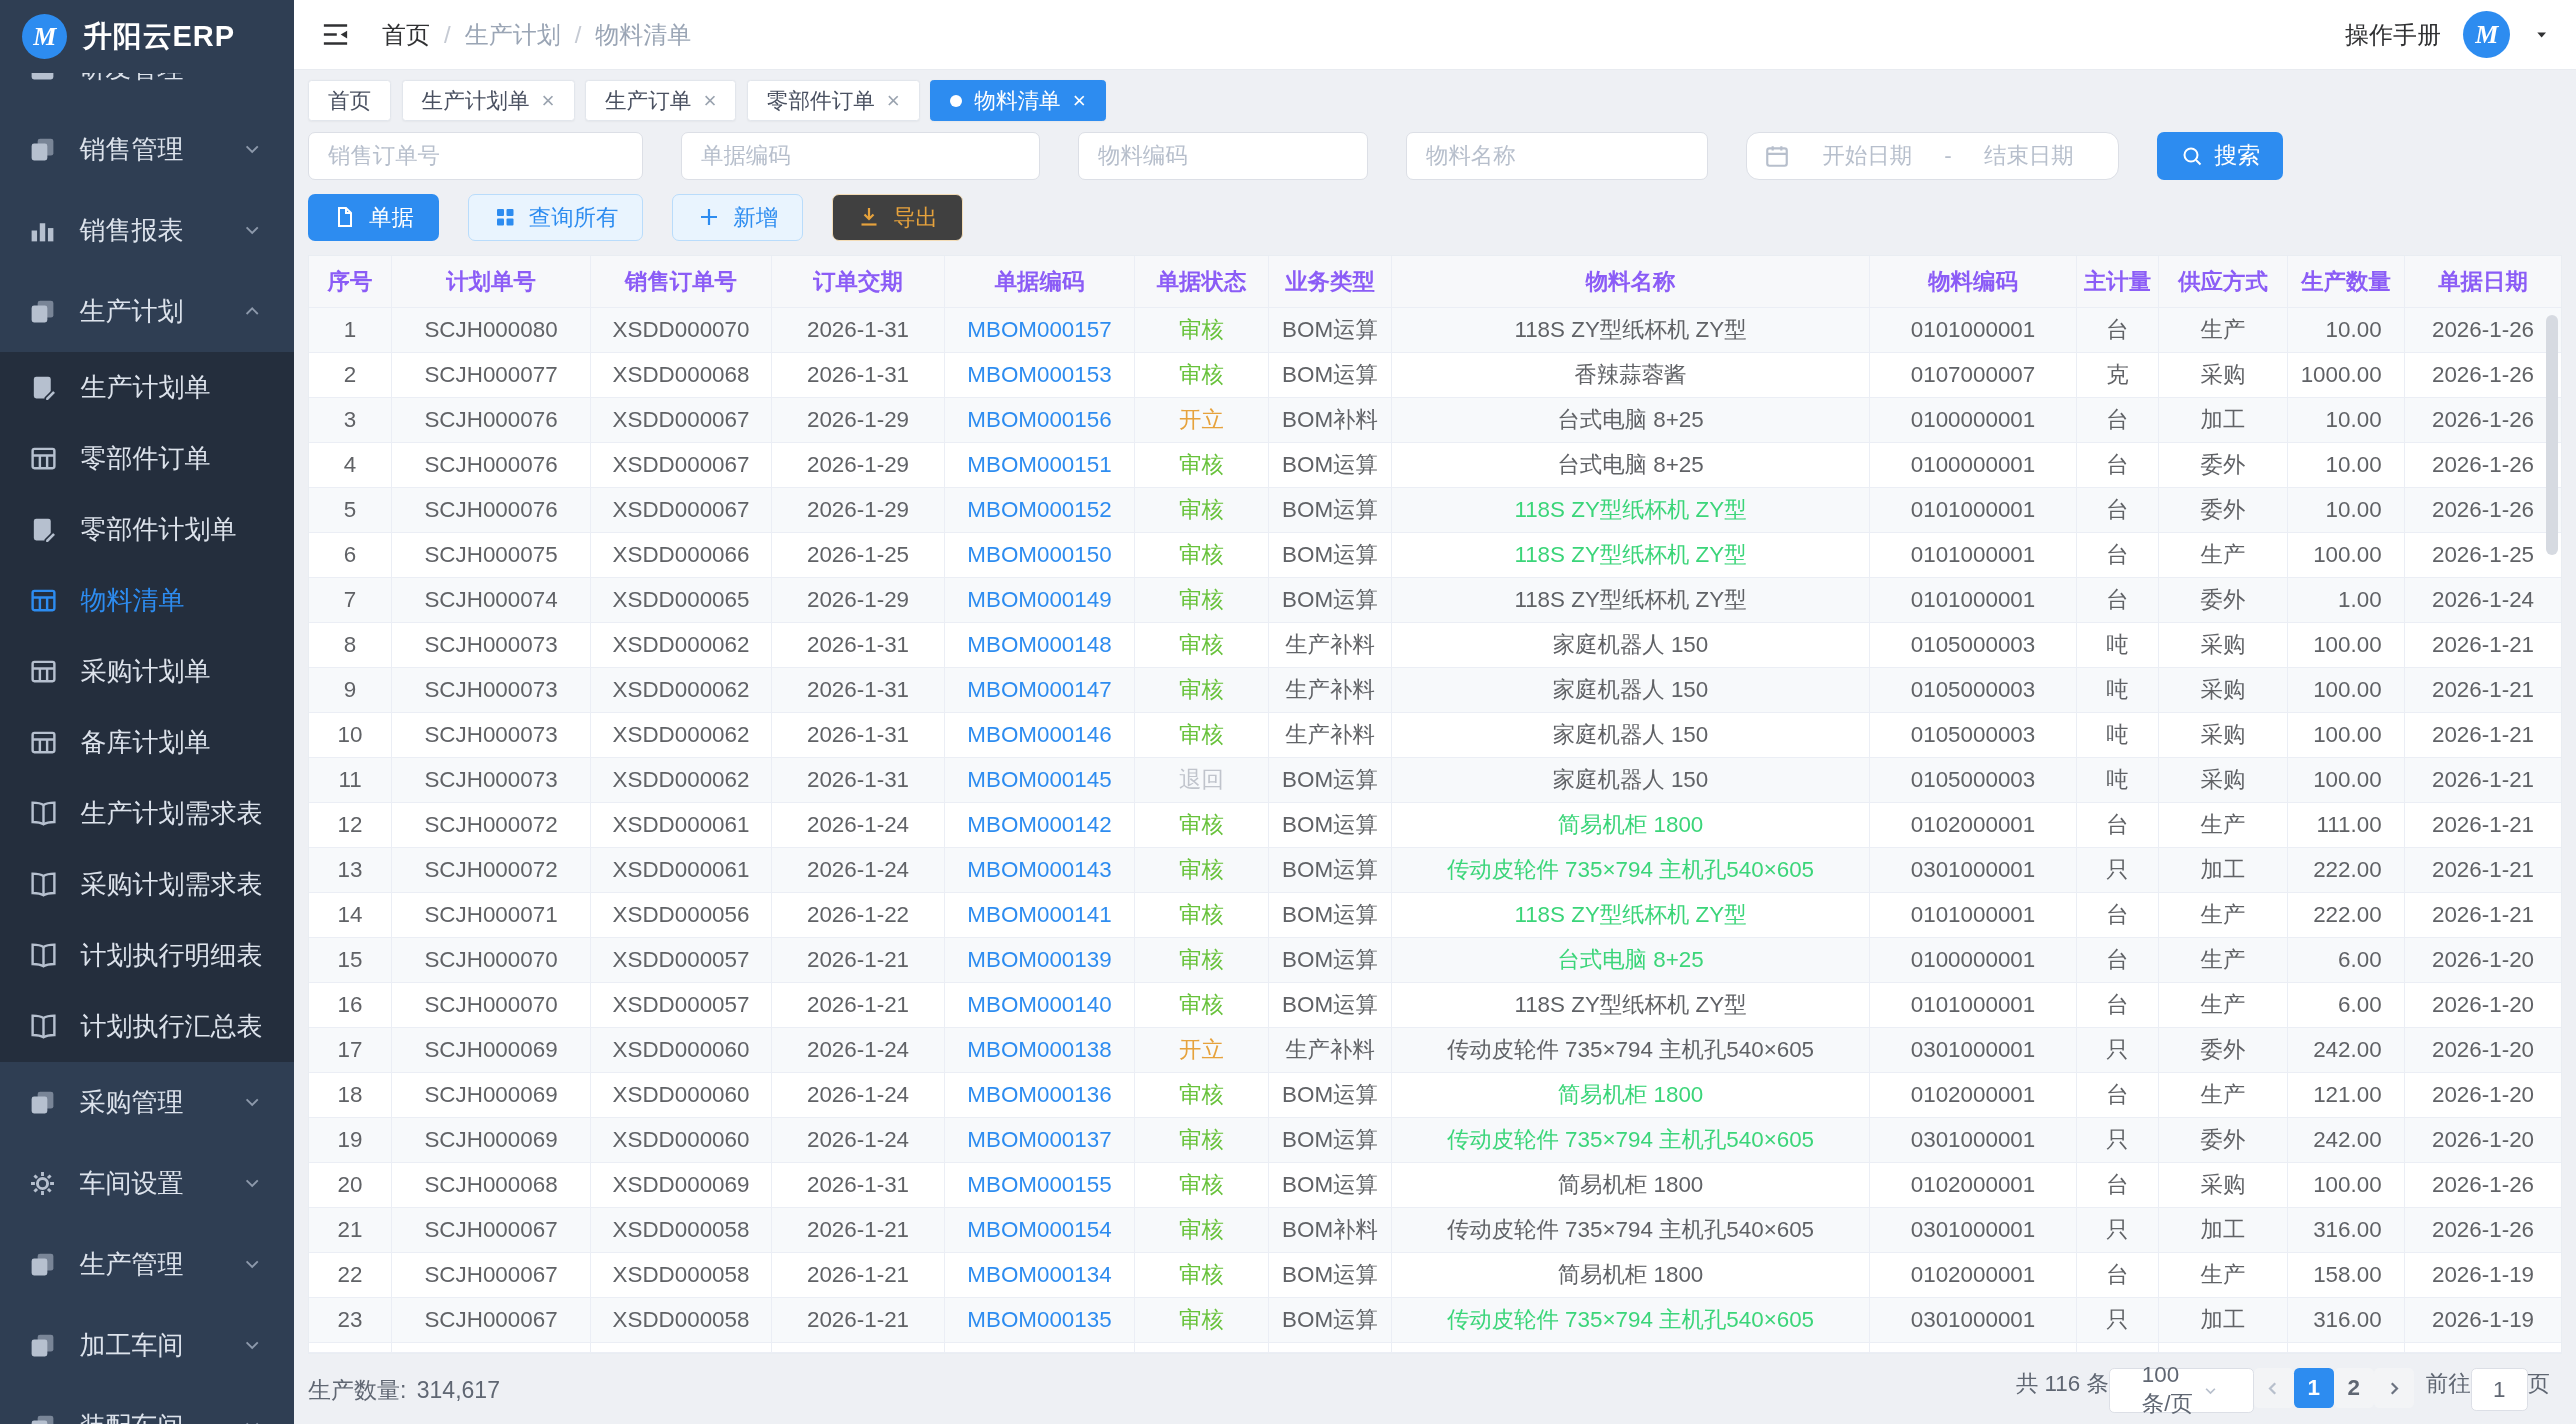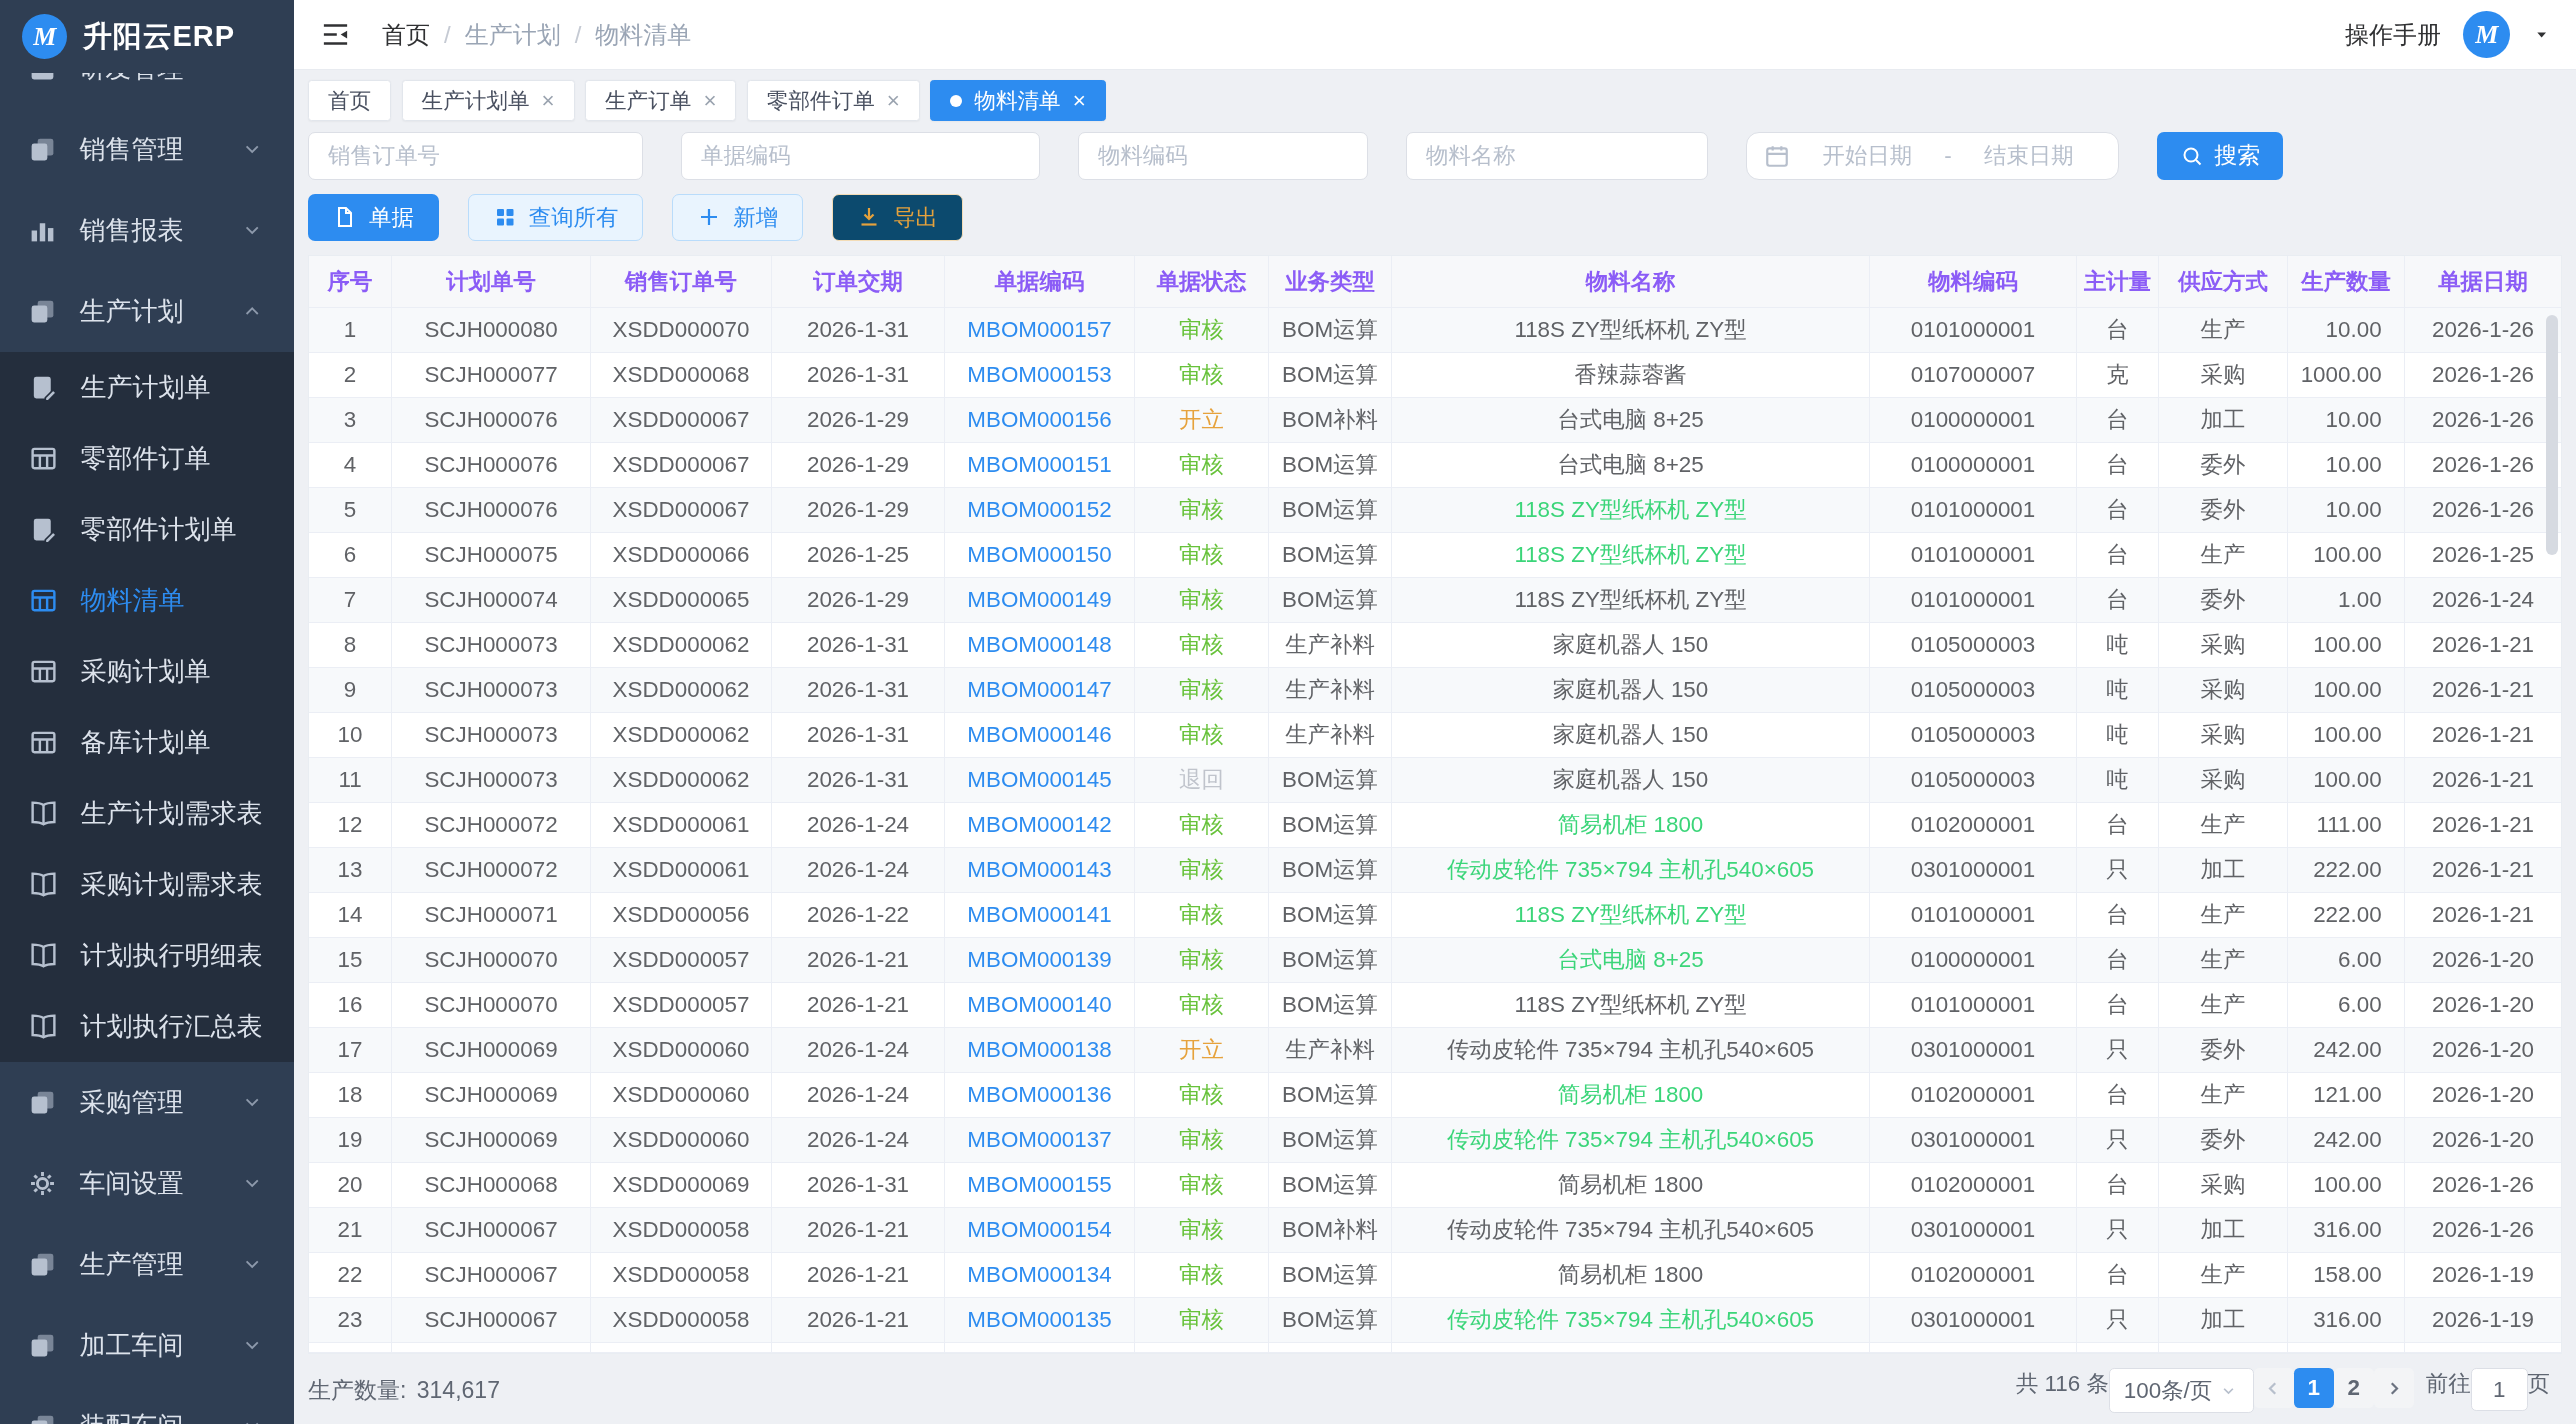--- a/index.html
+++ b/index.html
@@ -60,21 +60,21 @@
   .date-box .sep { color:#b7bfcc; font-size:22.4px; }
   .search-btn { width:126px; height:48px; background:#2d8cf0; border:none; border-radius:7px; color:#fff;
     font-size:23px; display:flex; align-items:center; justify-content:center; gap:10.4px; cursor:pointer; }
 
   .actions { display:flex; gap:29px; margin:14px 14px 0; flex-shrink:0; }
   .btn { height:47px; border-radius:7px; display:flex; align-items:center; gap:12px; padding:0 24px;
     font-size:22.4px; border:0.9px solid transparent; cursor:pointer;
     font-family:"Liberation Sans","DejaVu Sans",sans-serif; }
   .btn.primary { background:#2d8cf0; color:#fff; }
   .btn.light { background:#e9f4fe; border-color:#b9dcfb; color:#2d8cf0; }
-  .btn.warn { background:#0c4a6e; border-color:#f3dcb6; color:#e6a23c; }
+  .btn.warn { background:#404040; border-color:#f3dcb6; color:#e6a23c; }
   .btn .bic { display:flex; }
 
   .table-wrap { margin:14px 14px 0; background:#fff; border:0.9px solid #e9edf2; position:relative;
     flex-shrink:0; }
   .t-row { display:grid;
     grid-template-columns:83px 199px 181px 173px 190px 134px 123px 1fr 207px 82px 129px 117px 156px; }
   .t-row.head { background:#f7f8fa; height:52px; }
   .t-row.body { height:45px; }
   .t-row.body.partial { height:10.4px; overflow:hidden; }
   .t-row:nth-of-type(odd):not(.head) { background:#f7f9fb; }
@@ -86,21 +86,21 @@
   .link { color:#2d8cf0; cursor:pointer; }
   .s-green { color:#67c23a; } .s-orange { color:#e6a23c; } .s-gray { color:#c0c4cc; }
   .n-green { color:#3bd579; }
   .scroll-thumb { position:absolute; right:2.6px; top:59px; width:12px; height:240px;
     background:#d6dae1; border-radius:6px; }
 
   .footer { margin-top:auto; display:flex; align-items:center; padding:0 26px 0 14px; height:67px;
     font-size:23px; color:#5f6672; flex-shrink:0; }
   .footer-right { margin-left:auto; display:flex; align-items:flex-start; font-size:22.4px; }
   .psize { width:145px; height:45px; border:0.9px solid #dcdfe6; background:#fff; border-radius:5.2px;
-    display:flex; align-items:center; justify-content:space-between; padding:0 14px; cursor:pointer; }
+    display:flex; align-items:center; justify-content:space-between; padding:0 32px; cursor:pointer; }
   .psize .pcar { color:#b7bfcc; display:flex; }
   .pg-btn { min-width:40px; height:40px; background:#f3f4f6; border-radius:5.2px; display:flex;
     align-items:center; justify-content:center; color:#8a93a1; font-size:22.4px; cursor:pointer; padding:0 7px; }
   .pg-btn.page { color:#5f6672; font-weight:bold; }
   .pg-btn.active { background:#2d8cf0; color:#fff; }
   .goto-input { width:57px; height:43px; border:0.9px solid #dcdfe6; border-radius:5.2px; text-align:center;
     font-size:22.4px; color:#5f6672; background:#fff; outline:none;
     font-family:"Liberation Sans","DejaVu Sans",sans-serif; }
 </style>
 </head>

